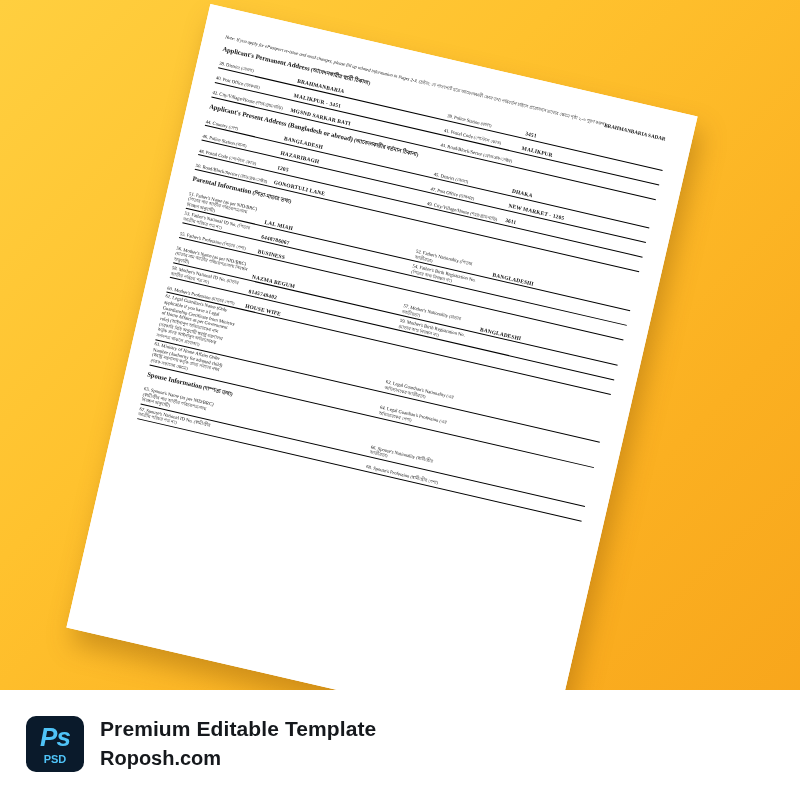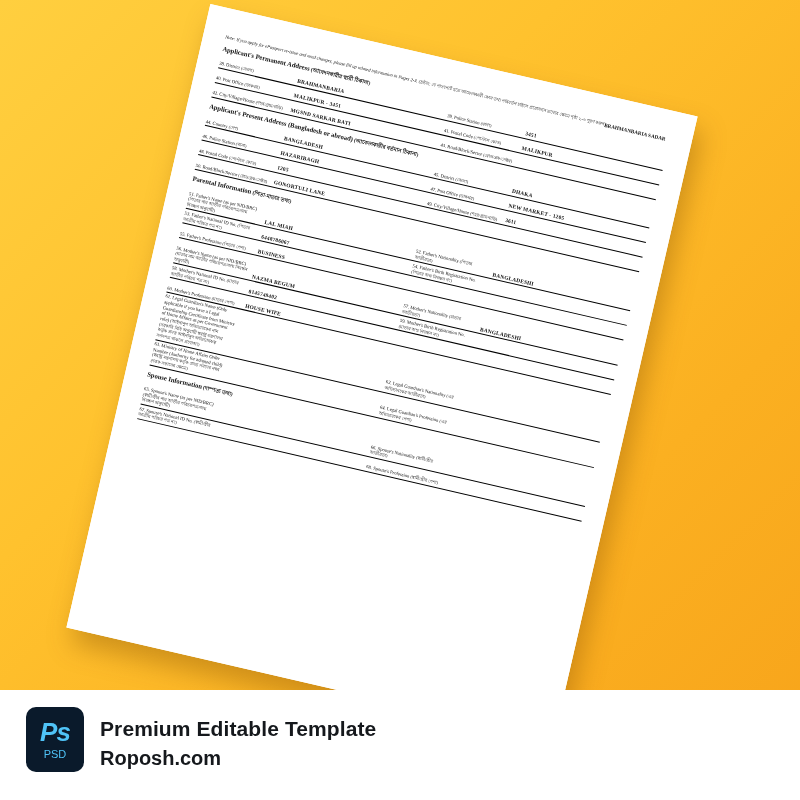--- a/index.html
+++ b/index.html
@@ -27,40 +27,40 @@
     bottom: 0;
     width: 800px;
     height: 110px;
     background: #ffffff;
   }
   .ps-badge {
     position: absolute;
     left: 26px;
     bottom: 28px;
     width: 58px;
-    height: 65px;
+    height: 56px;
     border-radius: 10px;
     background: #0a1a2b;
     color: #4fc3f7;
     font-family: "Liberation Sans", sans-serif;
     display: flex;
     flex-direction: column;
     align-items: center;
     justify-content: center;
     line-height: 1;
   }
   .ps-badge .ps-mark {
     font-size: 26px;
     font-weight: bold;
     font-style: italic;
     letter-spacing: -1px;
   }
   .ps-badge .ps-sub {
     font-size: 11px;
-    font-weight: normal;
+    font-weight: bold;
     margin-top: 4px;
   }
   .footer-text {
     position: absolute;
     left: 100px;
     bottom: 30px;
     font-family: "Liberation Sans", sans-serif;
     color: #15181c;
   }
   .footer-text .line1 {

